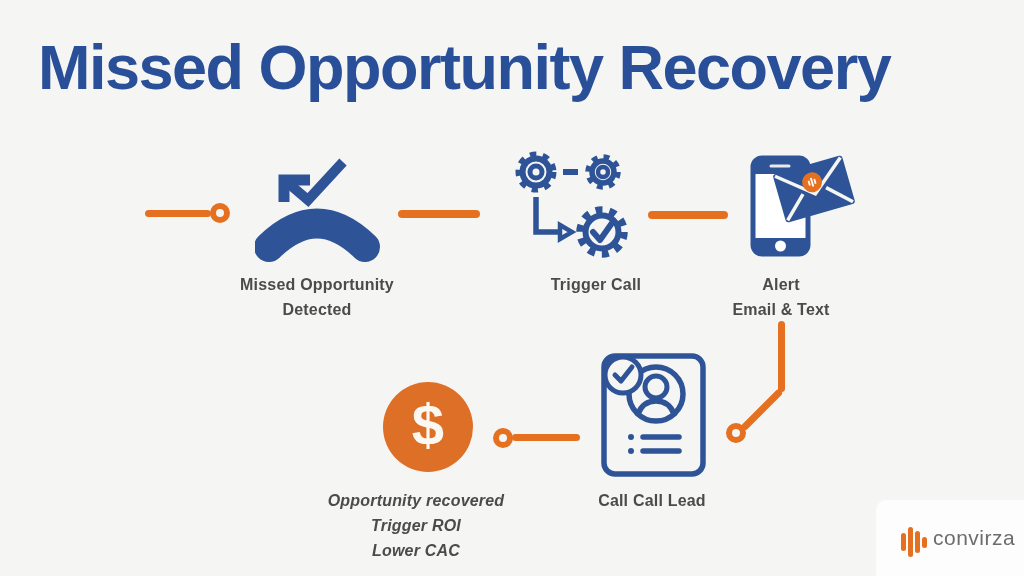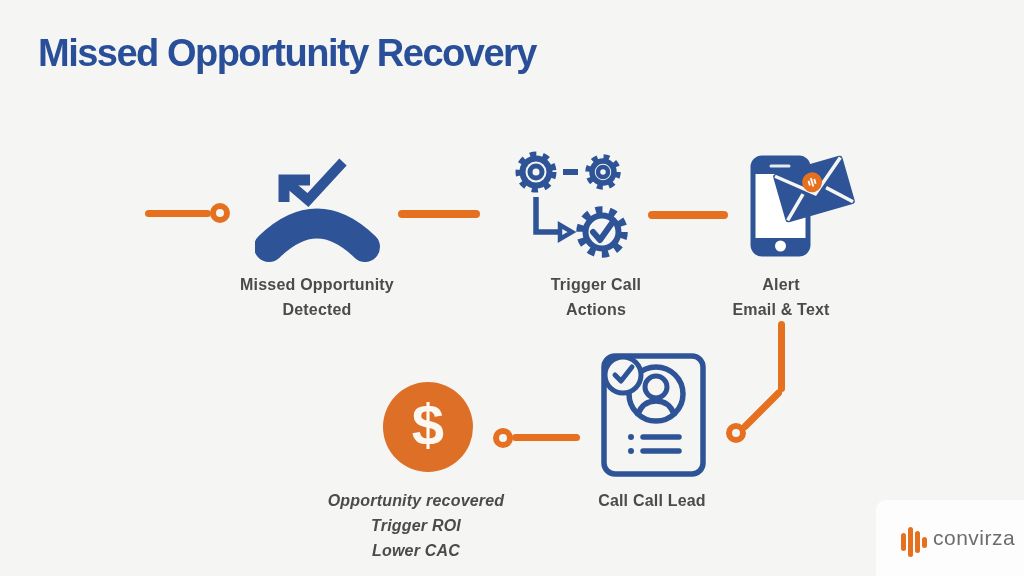--- a/index.html
+++ b/index.html
@@ -11,21 +11,21 @@
     --label:#4b4b4b;
     --logo-gray:#6c6c6c;
   }
   *{margin:0;padding:0;box-sizing:border-box;}
   html,body{width:1024px;height:576px;}
   body{font-family:"Liberation Sans", sans-serif;background:var(--bg);}
   #canvas{position:relative;width:1024px;height:576px;background:var(--bg);overflow:hidden;}
 
   .title{
     position:absolute;left:38px;top:33px;
-    font-size:38px;font-weight:700;letter-spacing:-1.5px;
+    font-size:63px;font-weight:700;letter-spacing:-1.5px;
     color:var(--title-blue);line-height:1.1;white-space:nowrap;
   }
 
   .icon{position:absolute;}
   .icon svg{display:block;width:100%;height:100%;}
 
   .step-label{
     position:absolute;text-align:center;
     font-size:16px;font-weight:700;letter-spacing:.2px;
     color:var(--label);line-height:25px;
@@ -101,21 +101,20 @@
       <path d="M24,52 L24,87 L46,87" fill="none" stroke="#2e5497" stroke-width="5.5"></path>
       <path d="M48,80 L60,87 L48,94 Z" fill="none" stroke="#2e5497" stroke-width="4.5"></path>
 
       <circle cx="90" cy="87" r="22" fill="none" stroke="#2e5497" stroke-width="7.5" stroke-dasharray="6.9 6.9"></circle>
       <circle cx="90" cy="87" r="16.5" fill="none" stroke="#2e5497" stroke-width="6"></circle>
       <path d="M81,87 L88,95 L100,78" fill="none" stroke="#2e5497" stroke-width="6" stroke-linecap="round" stroke-linejoin="round"></path>
     </svg>
   </div>
   <div class="step-label" style="left:491px;top:272px;width:210px;">
     <div>Trigger Call</div>
-    <div>Actions</div>
   </div>
 
   <div class="hline" style="left:648px;top:211px;width:80px;height:8px;"></div>
 
   <div class="icon" style="left:750px;top:148px;width:108px;height:112px;">
     <svg viewBox="0 0 108 112">
       <rect x="3" y="10" width="55" height="96" rx="9" fill="#ffffff" stroke="#2e5497" stroke-width="5"></rect>
       <path d="M3,19 a9,9 0 0 1 9,-9 h37 a9,9 0 0 1 9,9 v7 H3 Z" fill="#2e5497"></path>
       <line x1="21" y1="18" x2="39" y2="18" stroke="#e8eaee" stroke-width="3" stroke-linecap="round"></line>
       <path d="M3,90 h55 v7 a9,9 0 0 1 -9,9 H12 a9,9 0 0 1 -9,-9 Z" fill="#2e5497"></path>

